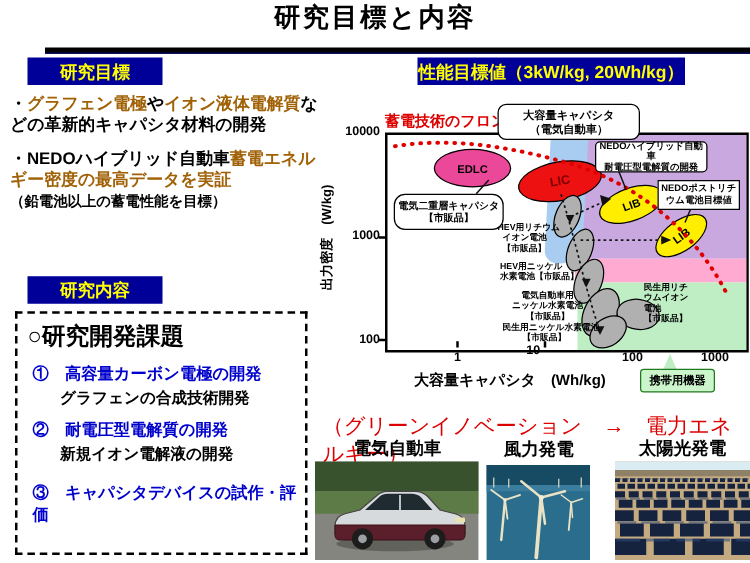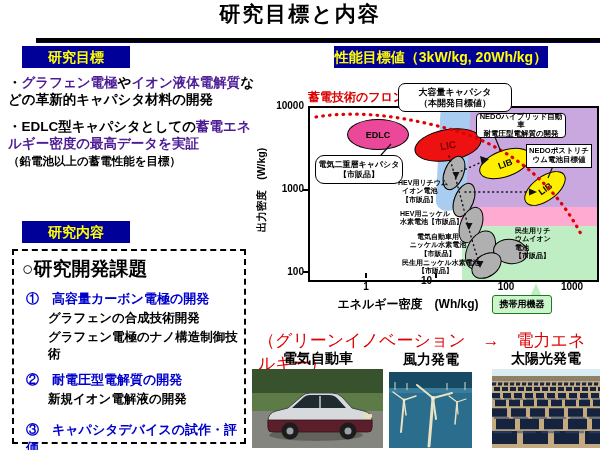--- a/index.html
+++ b/index.html
@@ -13,58 +13,57 @@
            justify-content:center;line-height:1.15;z-index:6}
   .ell{position:absolute;border:1.6px solid #000;border-radius:50%;display:flex;
        align-items:center;justify-content:center;font-weight:bold;z-index:4}
   .plot-lbl{position:absolute;font-weight:bold;font-size:7px;line-height:1.18;z-index:5}
   .tick{position:absolute;font-weight:bold;font-size:10px}
   .tickmark{position:absolute;background:#000}
   .region{position:absolute;z-index:1}
   .sub-line{font-weight:bold;font-size:12.5px;color:#000000;margin:2px 0 2px 26px}
   .item-title{font-weight:bold;font-size:13px;color:#0000cc;margin:8px 0 2px 4px}
   .goal-p{font-weight:bold;font-size:13.5px;line-height:1.28;margin:0 0 9px 0}
-  .red{color:#4c1d95}
+  .red{color:#a16207}
   .photo{position:absolute;overflow:hidden}
   .photo-label{position:absolute;font-weight:bold;font-size:14px;text-align:center}
 </style>
 </head>
 <body>
 
 <div class="abs" style="left:0;top:7;width:600px;text-align:center;font-size:21px;font-weight:bold;letter-spacing:2px">研究目標と内容</div>
 <div class="abs" style="left:36px;top:38px;width:564px;height:4px;background:#000;border-bottom:1px solid #000066"></div>
 
 <div class="chip" style="left:22px;top:46px;width:108px">研究目標</div>
 
 <div class="abs" style="left:8px;top:74px;width:252px">
   <p class="goal-p"><span>・</span><span class="red">グラフェン電極</span><span>や</span><span class="red">イオン液体電解質</span><span>などの革新的キャパシタ材料の開発</span></p>
-  <p class="goal-p" style="margin-bottom:2px"><span>・EDLC型キャパシタとしての</span><span class="red">蓄電エネルギー密度の最高データを実証</span></p>
+  <p class="goal-p" style="margin-bottom:2px"><span>・NEDOハイブリッド自動車</span><span class="red">蓄電エネルギー密度の最高データを実証</span></p>
   <div style="font-weight:bold;font-size:11.5px">（鉛電池以上の蓄電性能を目標）</div>
 </div>
 
 <div class="chip" style="left:22px;top:221px;width:108px">研究内容</div>
 
 <div class="abs" style="left:12px;top:249px;width:222px;height:186px;border:2.5px dashed #000;padding:5px 0 0 8px">
   <div style="font-weight:bold;font-size:19px">○研究開発課題</div>
   <div class="item-title"><span>①</span>　<span>高容量カーボン電極の開発</span></div>
   <div class="sub-line">グラフェンの合成技術開発</div>
-  <div class="sub-line">グラフェン電極のナノ構造制御技術</div>
   <div class="item-title" style=""><span>②</span>　<span>耐電圧型電解質の開発</span></div>
   <div class="sub-line">新規イオン電解液の開発</div>
   <div class="item-title" style="margin-top:13px"><span>③</span>　<span>キャパシタデバイスの試作・評価</span></div>
 
 </div>
 
 <div class="chip" style="left:334px;top:46px;width:214px">性能目標値（3kW/kg, 20Wh/kg）</div>
 
 <div class="abs" style="left:308px;top:89px;font-size:12px;font-weight:bold;color:#dd0000;z-index:7">蓄電技術のフロント</div>
 
 <div class="callout" style="left:398px;top:83px;width:112px;height:27px;font-size:9px;z-index:8">
   <span>大容量キャパシタ</span>
-  <span>（本開発目標値）</span>
+  <span>（電気自動車）</span>
 </div>
 <div class="abs" style="left:441px;top:109px;width:0;height:0;border-left:9px solid transparent;border-right:9px solid transparent;border-top:13px solid #a8cdf0;z-index:7"></div>
 
 <div class="abs" style="left:308px;top:106px;width:287px;height:172px;border:2px solid #000;background:#fff">
 
   <div class="region" style="left:154px;top:0;width:133px;height:99px;background:#c9a8e0"></div>
   <div class="region" style="left:150px;top:99px;width:137px;height:19px;background:#ffaad0"></div>
   <div class="region" style="left:152px;top:118px;width:135px;height:54px;background:#bfeec4"></div>
   <div class="region" style="left:128px;top:0;width:30px;height:103px;background:#a8cdf0;border-radius:0 0 18px 10px;transform:rotate(3deg);z-index:2"></div>
 
@@ -150,24 +149,24 @@
 <div class="abs" style="left:200px;top:183px;width:124px;text-align:center;font-size:10.5px;font-weight:bold;transform:rotate(-90deg)">出力密度　(W/kg)</div>
 
 <div class="tick" style="left:351px;top:281px;width:30px;text-align:center">1</div>
 <div class="tick" style="left:421px;top:275px;width:30px;text-align:left">10</div>
 <div class="tick" style="left:491px;top:281px;width:30px;text-align:center">100</div>
 <div class="tick" style="left:557px;top:281px;width:30px;text-align:center">1000</div>
 <div class="tickmark" style="left:365px;top:273px;width:2px;height:5px"></div>
 <div class="tickmark" style="left:435px;top:273px;width:2px;height:5px"></div>
 <div class="tickmark" style="left:505px;top:273px;width:2px;height:5px"></div>
 <div class="tickmark" style="left:571px;top:273px;width:2px;height:5px"></div>
-<div class="abs" style="left:318px;top:296px;width:180px;text-align:center;font-size:12px;font-weight:bold">エネルギー密度　(Wh/kg)</div>
+<div class="abs" style="left:318px;top:296px;width:180px;text-align:center;font-size:12px;font-weight:bold">大容量キャパシタ　(Wh/kg)</div>
 
 <div class="abs" style="left:530px;top:283px;width:0;height:0;border-left:6px solid transparent;border-right:6px solid transparent;border-bottom:14px solid #bfeec4;z-index:6"></div>
-<div class="abs" style="left:492px;top:295px;width:58px;height:17px;background:#ccf5cc;border:1.5px solid #1e7a1e;border-radius:3px;font-size:9px;font-weight:bold;text-align:center;line-height:17px;z-index:7">携帯用機器</div>
+<div class="abs" style="left:512px;top:295px;width:58px;height:17px;background:#ccf5cc;border:1.5px solid #1e7a1e;border-radius:3px;font-size:9px;font-weight:bold;text-align:center;line-height:17px;z-index:7">携帯用機器</div>
 
 <div class="abs" style="left:258px;top:329px;width:342px;color:#dd0000;font-size:17px;font-weight:normal">（グリーンイノベーション　→　電力エネルギー）</div>
 
 <div class="photo-label" style="left:262px;top:350px;width:112px">電気自動車</div>
 <div class="photo-label" style="left:389px;top:351px;width:84px">風力発電</div>
 <div class="photo-label" style="left:492px;top:350px;width:108px">太陽光発電</div>
 
 <div class="photo" style="left:252px;top:369px;width:131px;height:79px">
   <svg width="131" height="79" viewBox="0 0 131 79">
     <rect width="131" height="79" fill="#85857f"></rect>

